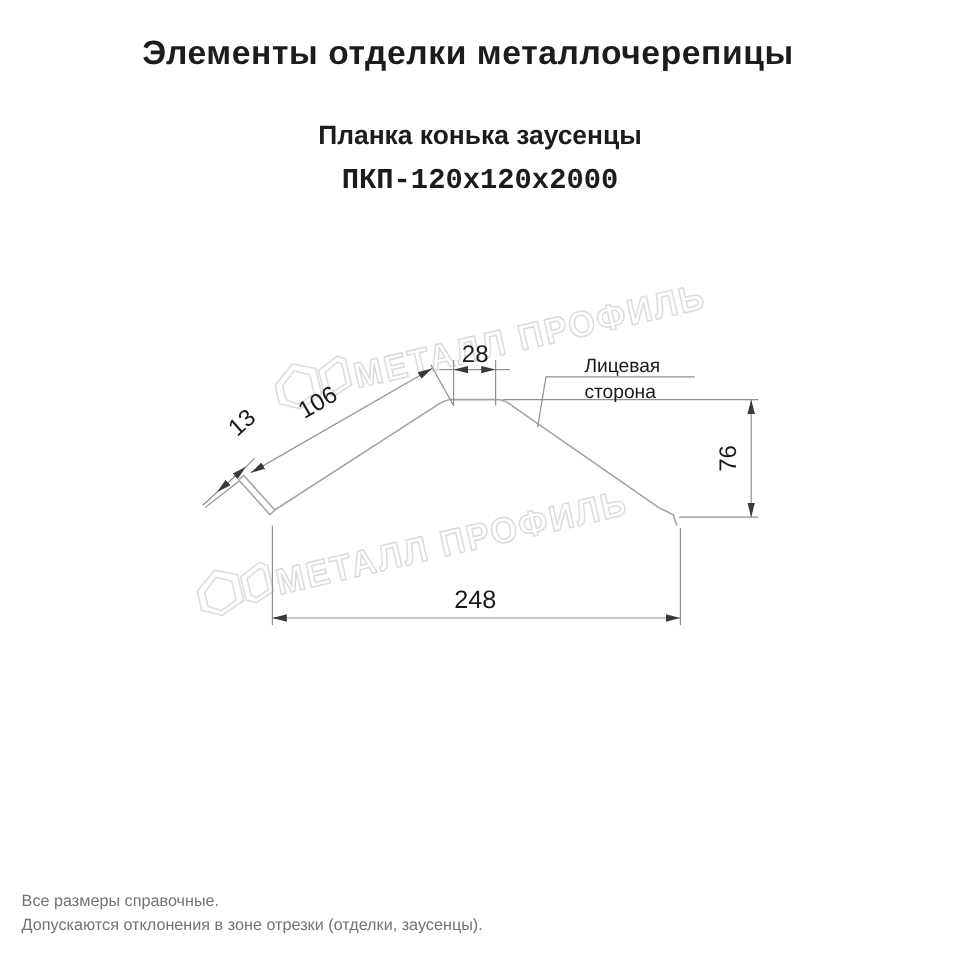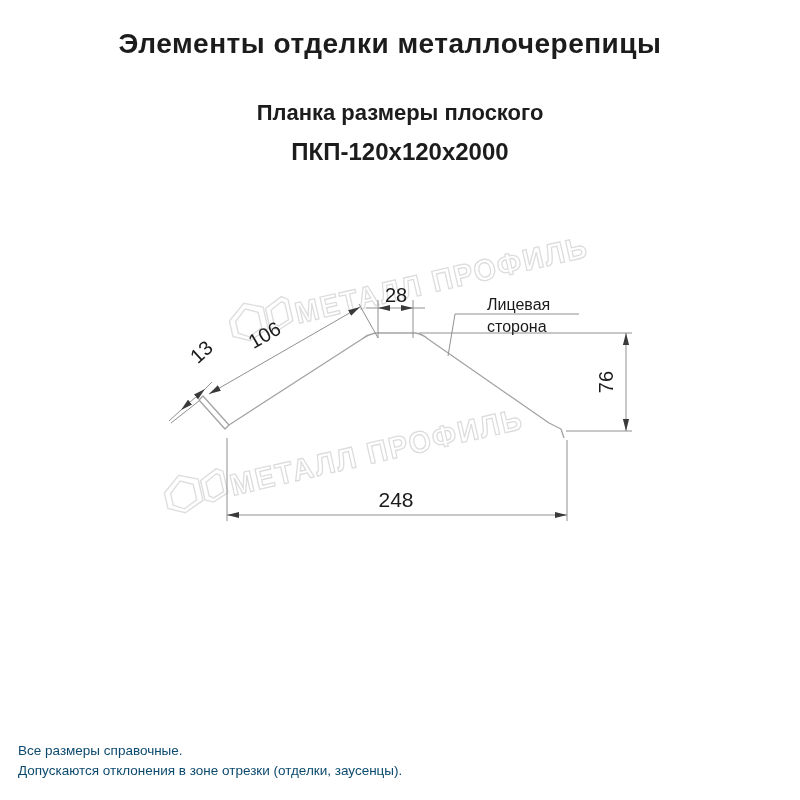--- a/index.html
+++ b/index.html
@@ -3,35 +3,35 @@
 <meta charset="utf-8">
 <style>
   html,body{margin:0;padding:0;}
   body{
     width:800px;height:800px;position:relative;background:#ffffff;overflow:hidden;
     font-family:"Liberation Sans",sans-serif;color:#1a1a1a;
   }
   .hdr{position:absolute;left:0;width:800px;text-align:center;font-weight:bold;color:#1c1c1c;}
   #title{top:28px;font-size:28px;letter-spacing:0.5px;transform:translateX(-10px);}
   #prodname{top:100px;font-size:22px;}
-  #prodcode{top:138px;font-size:24px;}
+  #prodcode{top:138px;font-size:24px;font-family:Liberation Mono, monospace;}
   #diagram{position:absolute;left:0;top:180px;}
   .dimtxt{font-size:20px;fill:#1a1a1a;}
   .lbltxt{font-size:16px;fill:#1a1a1a;}
   .thin{stroke:#909090;stroke-width:1;fill:none;}
   .profile{stroke:#a3a3a3;stroke-width:1.3;fill:none;stroke-linejoin:round;}
   .wm{stroke:#dedede;fill:none;stroke-width:1.4;}
   .wmtext{font-size:30px;font-weight:bold;letter-spacing:2px;fill:none;stroke:#dcdcdc;stroke-width:1.3;}
-  #footer{position:absolute;left:18px;top:741px;font-size:13.5px;line-height:20px;color:#0c4a6e;}
+  #footer{position:absolute;left:18px;top:741px;font-size:13.5px;line-height:20px;color:#737373;}
 </style>
 </head>
 <body>
 
 <div class="hdr" id="title">Элементы отделки металлочерепицы</div>
-<div class="hdr" id="prodname">Планка размеры плоского</div>
+<div class="hdr" id="prodname">Планка конька заусенцы</div>
 <div class="hdr" id="prodcode">ПКП-120х120х2000</div>
 
 <svg id="diagram" width="800" height="430" viewBox="0 0 800 430" xmlns="http://www.w3.org/2000/svg">
   <defs>
     <marker id="arr" viewBox="0 0 12 8" refX="12" refY="4" markerWidth="12" markerHeight="8" orient="auto-start-reverse" markerUnits="userSpaceOnUse">
       <path d="M12,4 L0,0.9 L0,7.1 Z" fill="#3a3a3a"></path>
     </marker>
   </defs>
 
   <g transform="translate(222,118) rotate(-13)">

